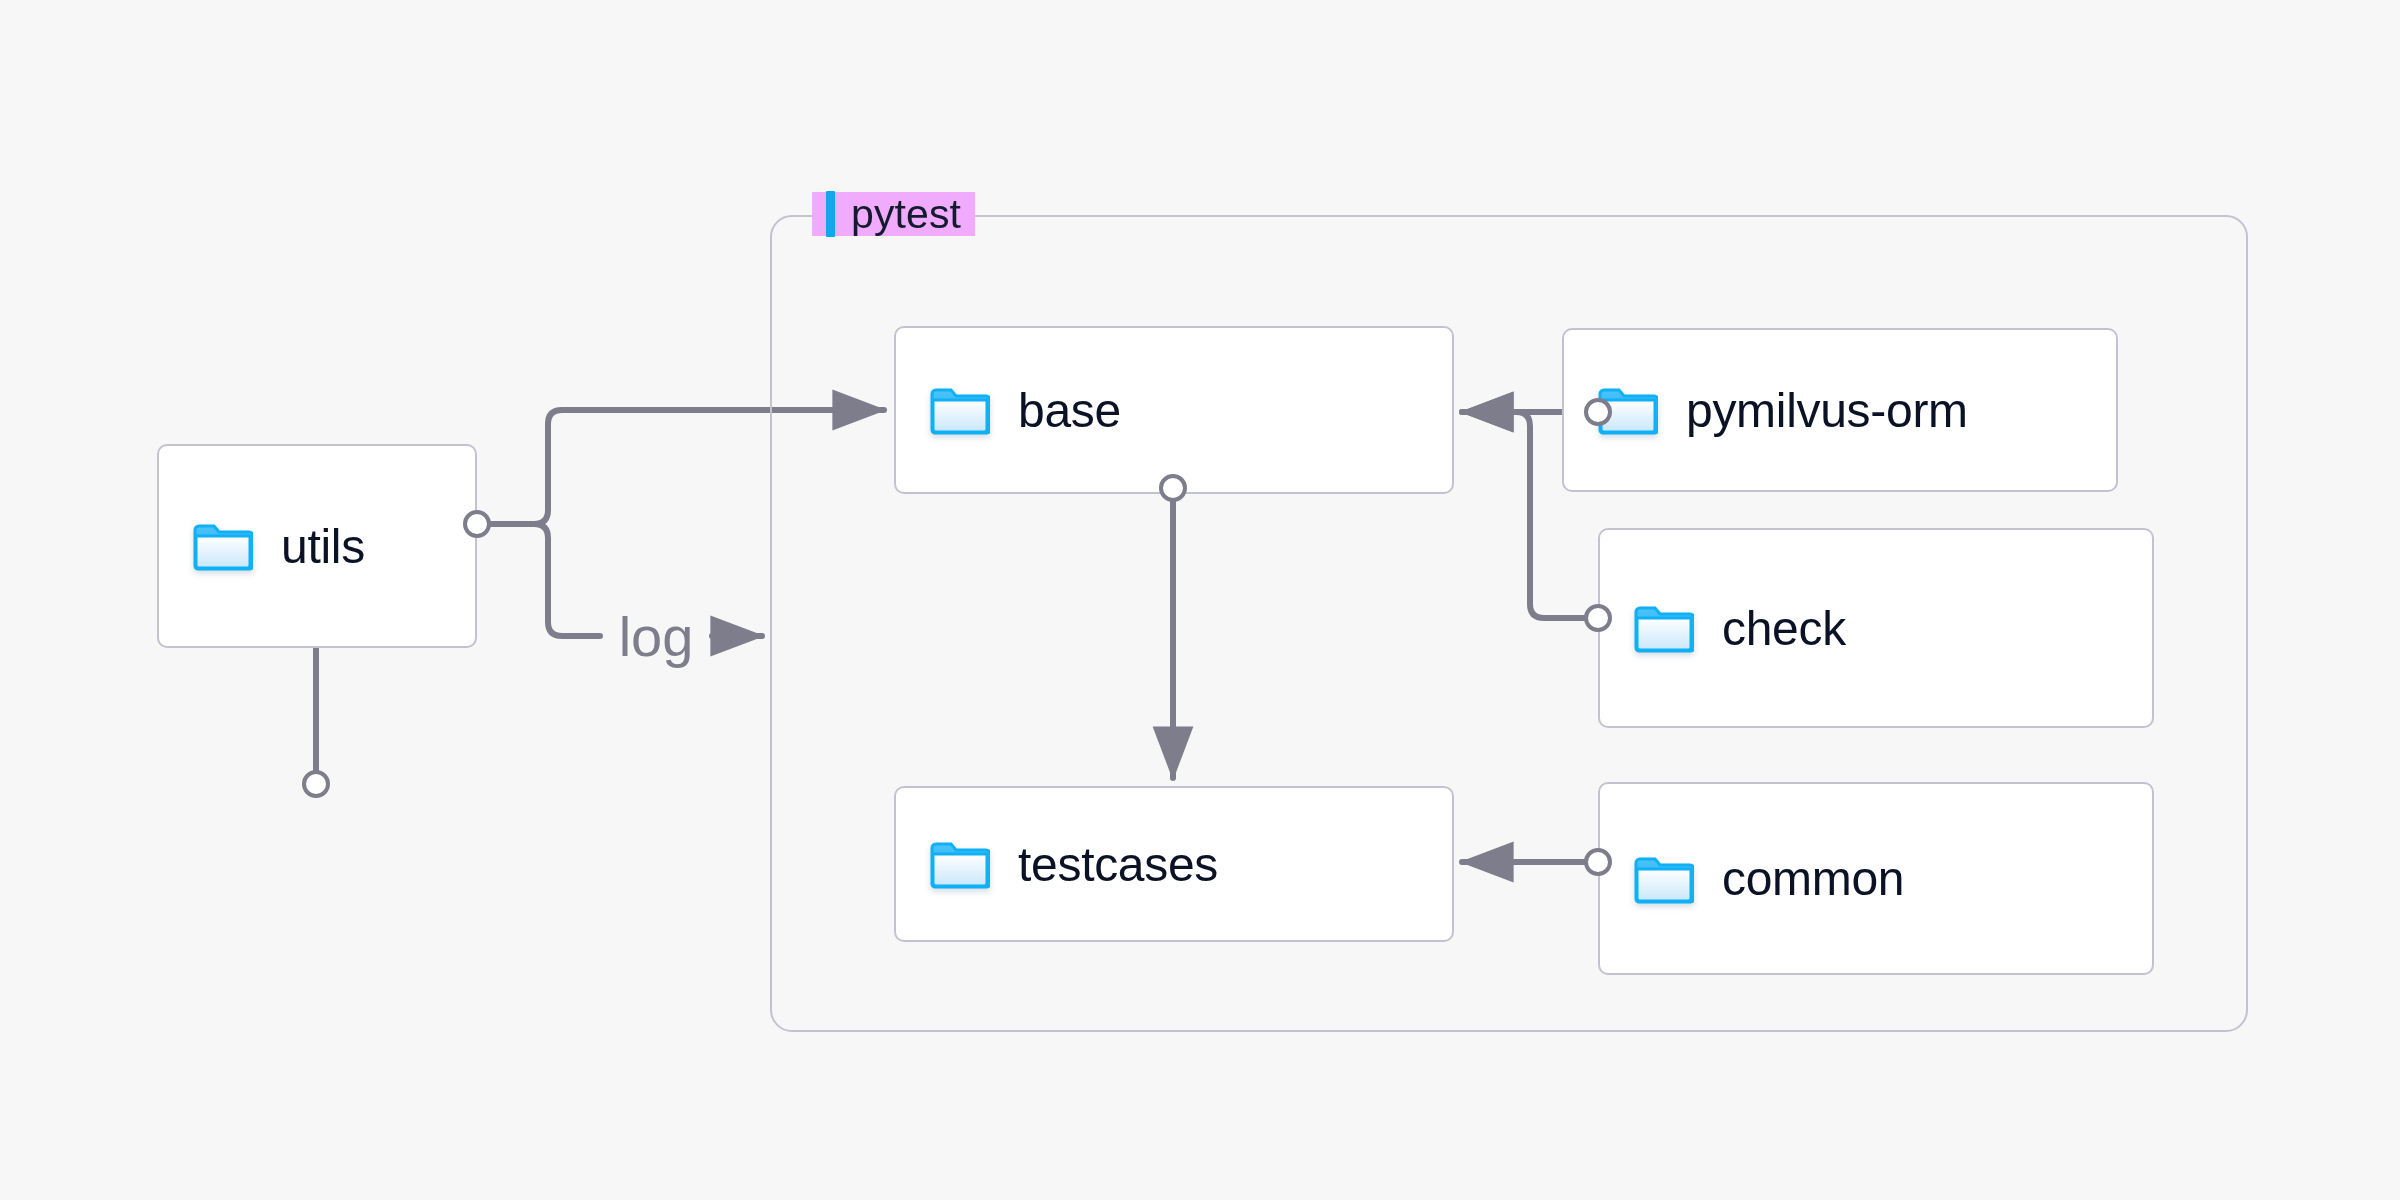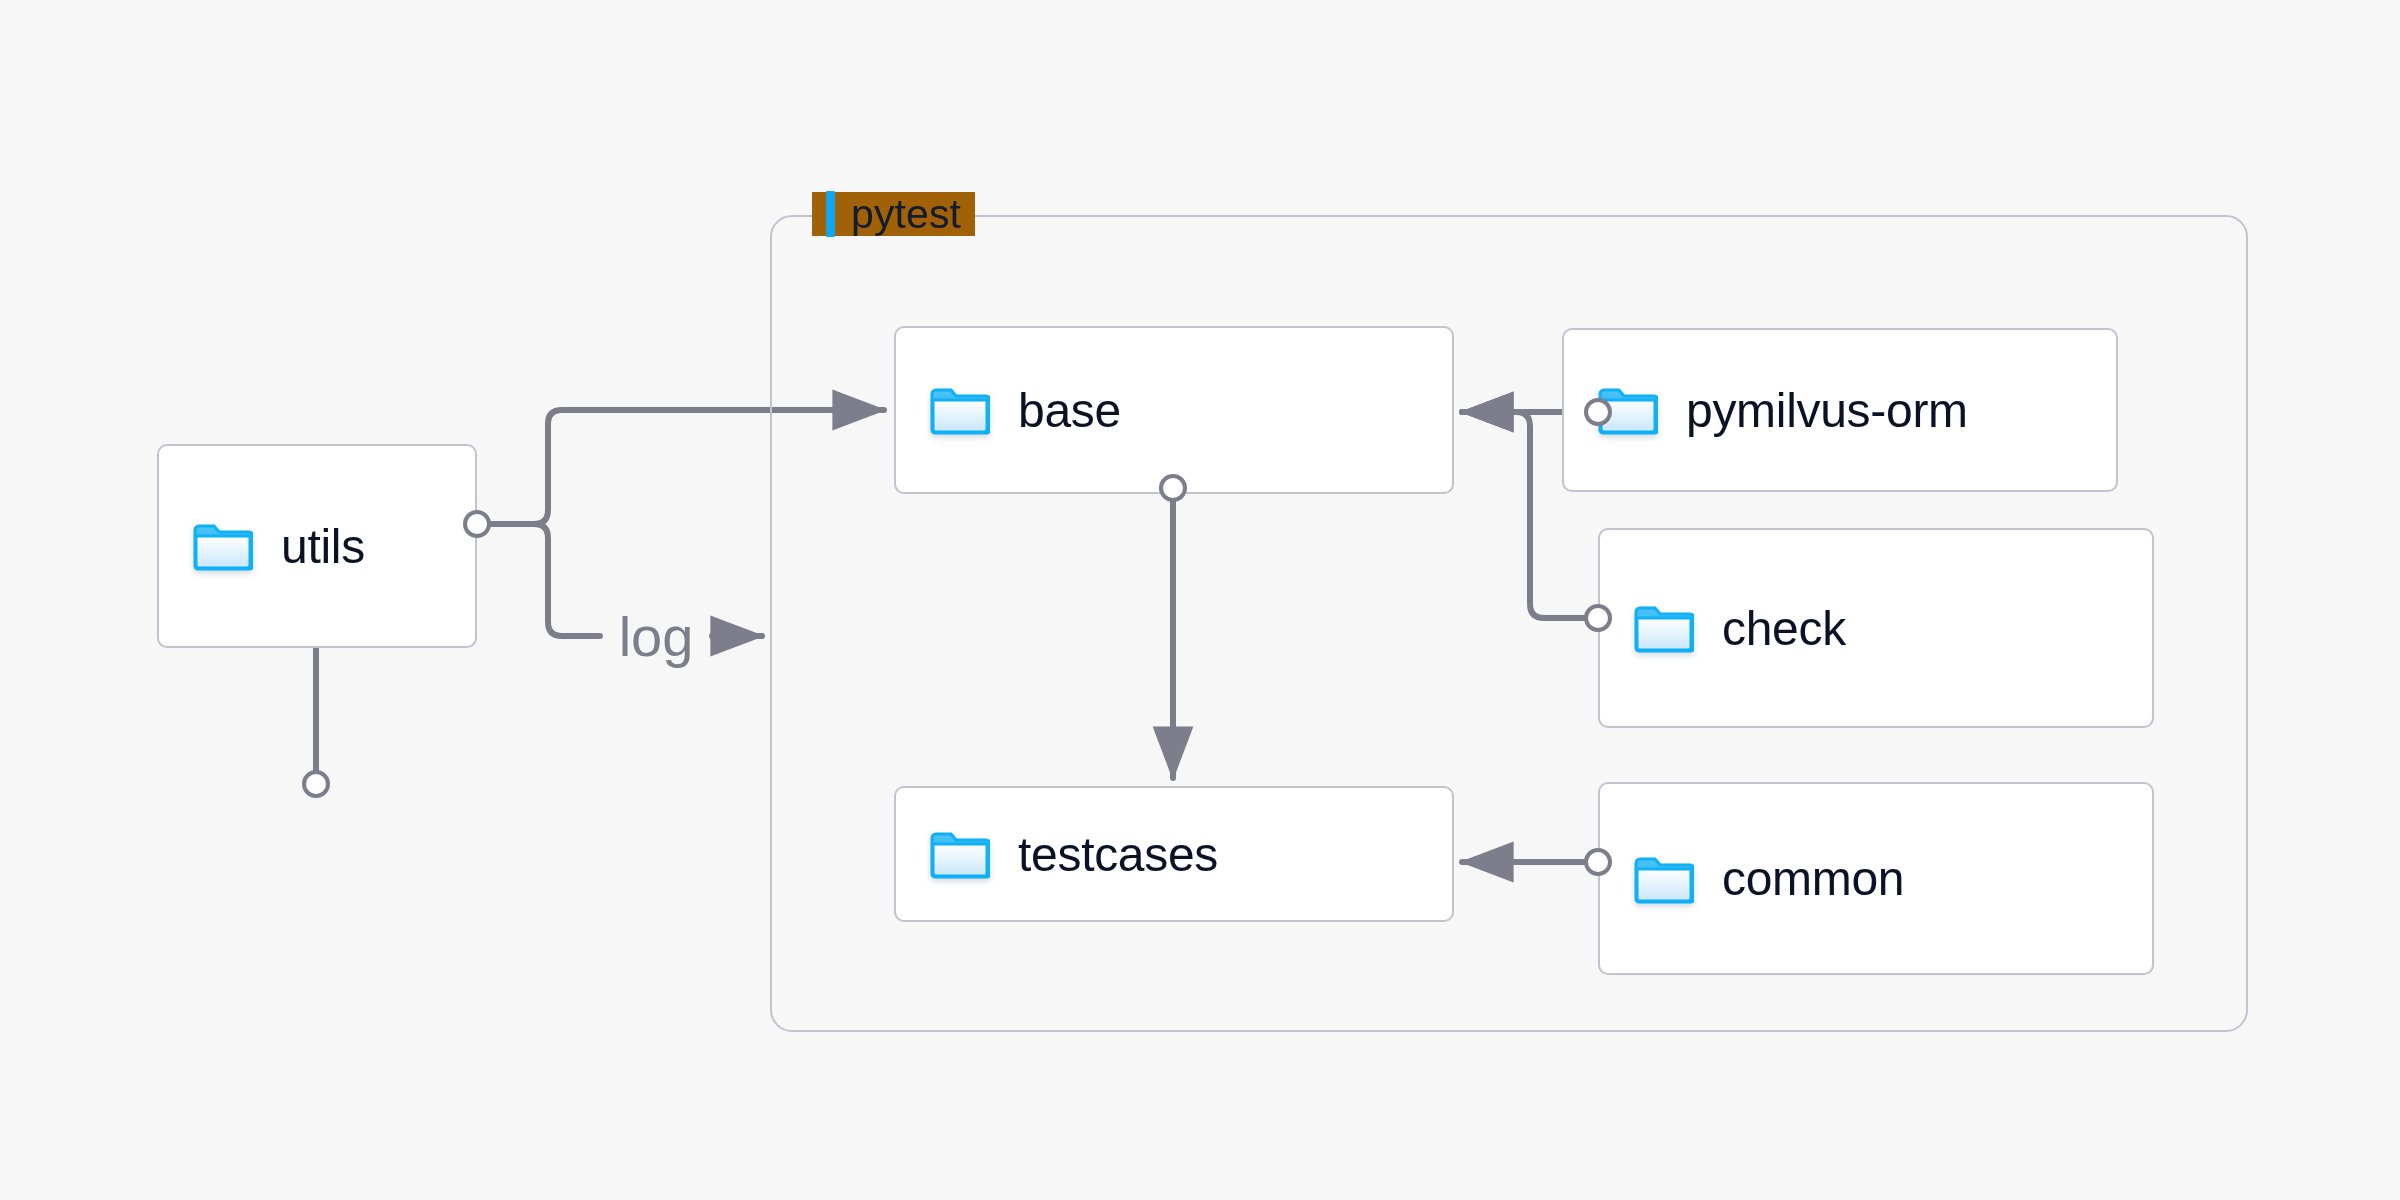--- a/index.html
+++ b/index.html
@@ -34,21 +34,21 @@
     border: 2px solid #c3c2cf;
     border-radius: 22px;
     background: transparent;
     box-sizing: border-box;
   }
   .group-label {
     position: absolute;
     display: flex;
     align-items: center;
     gap: 16px;
-    background: #a16207;
+    background: #f0abfc;
     padding: 0 14px;
     height: 44px;
     line-height: 44px;
   }
   .group-label .bar {
     display: block;
     width: 9px;
     height: 46px;
     background: #0fa7ef;
     border-radius: 1px;
@@ -175,21 +175,21 @@
     <span class="folder">
       <svg width="60" height="50" viewBox="0 0 60 50">
         <path d="M2 9 a4 4 0 0 1 4-4 h15 l5 6 h30 a4 4 0 0 1 4 4 v30 a3 3 0 0 1 -3 3 h-52 a3 3 0 0 1 -3 -3 z" fill="url(#folderTab)" stroke="#0fb0f5" stroke-width="3"></path>
         <path d="M3 15 h54 v29 a3 3 0 0 1 -3 3 h-48 a3 3 0 0 1 -3 -3 z" fill="url(#folderGrad)" stroke="#0fb0f5" stroke-width="3"></path>
       </svg>
     </span>
     <span class="label">base</span>
   </div>
   <div class="port" style="left:1173px; top:488px;"></div>
 
-  <div class="node" style="left:894px; top:786px; width:560px; height:136px;">
+  <div class="node" style="left:894px; top:786px; width:560px; height:156px;">
     <span class="folder">
       <svg width="60" height="50" viewBox="0 0 60 50">
         <path d="M2 9 a4 4 0 0 1 4-4 h15 l5 6 h30 a4 4 0 0 1 4 4 v30 a3 3 0 0 1 -3 3 h-52 a3 3 0 0 1 -3 -3 z" fill="url(#folderTab)" stroke="#0fb0f5" stroke-width="3"></path>
         <path d="M3 15 h54 v29 a3 3 0 0 1 -3 3 h-48 a3 3 0 0 1 -3 -3 z" fill="url(#folderGrad)" stroke="#0fb0f5" stroke-width="3"></path>
       </svg>
     </span>
     <span class="label">testcases</span>
   </div>
 
   <div class="node" style="left:1562px; top:328px; width:556px; height:164px;">

